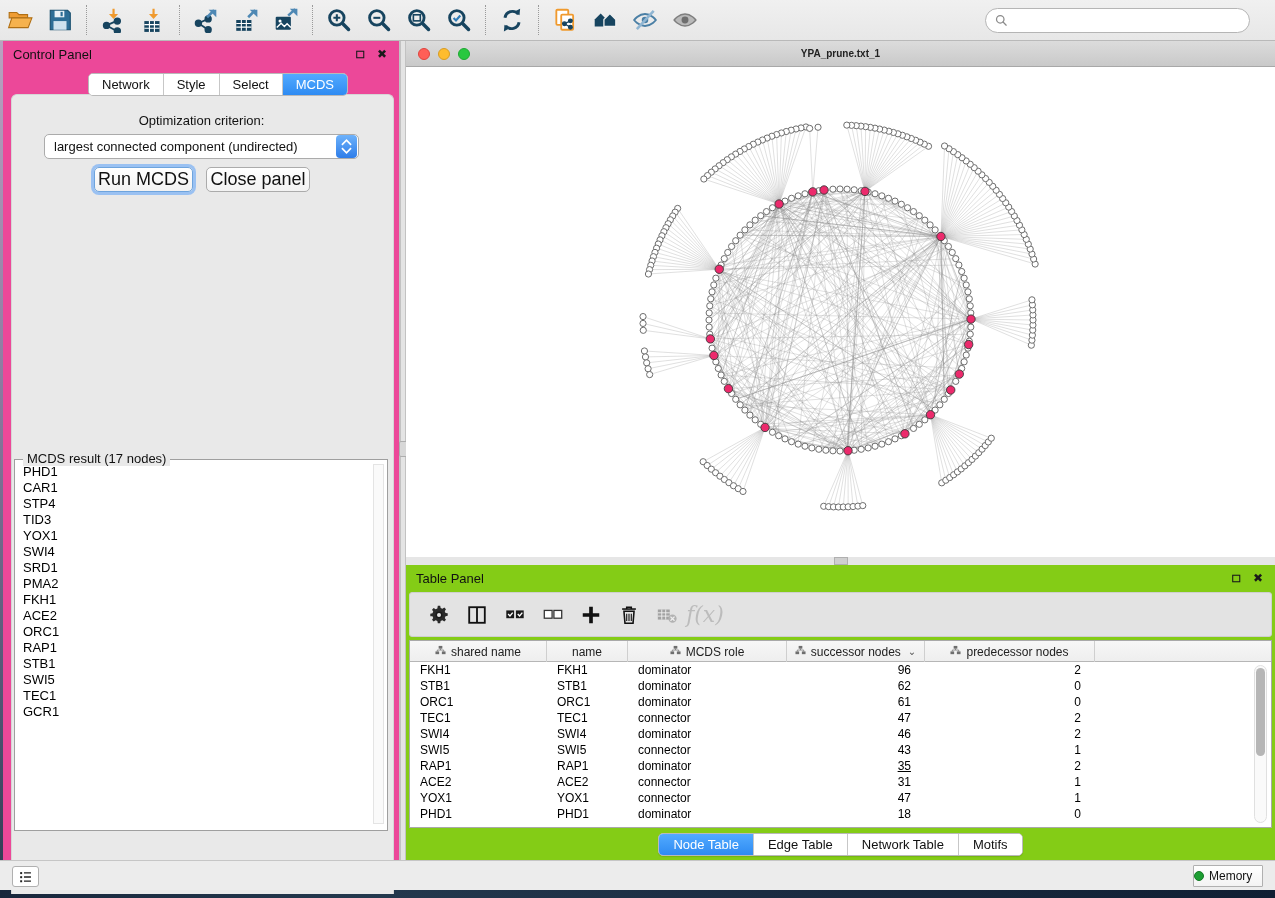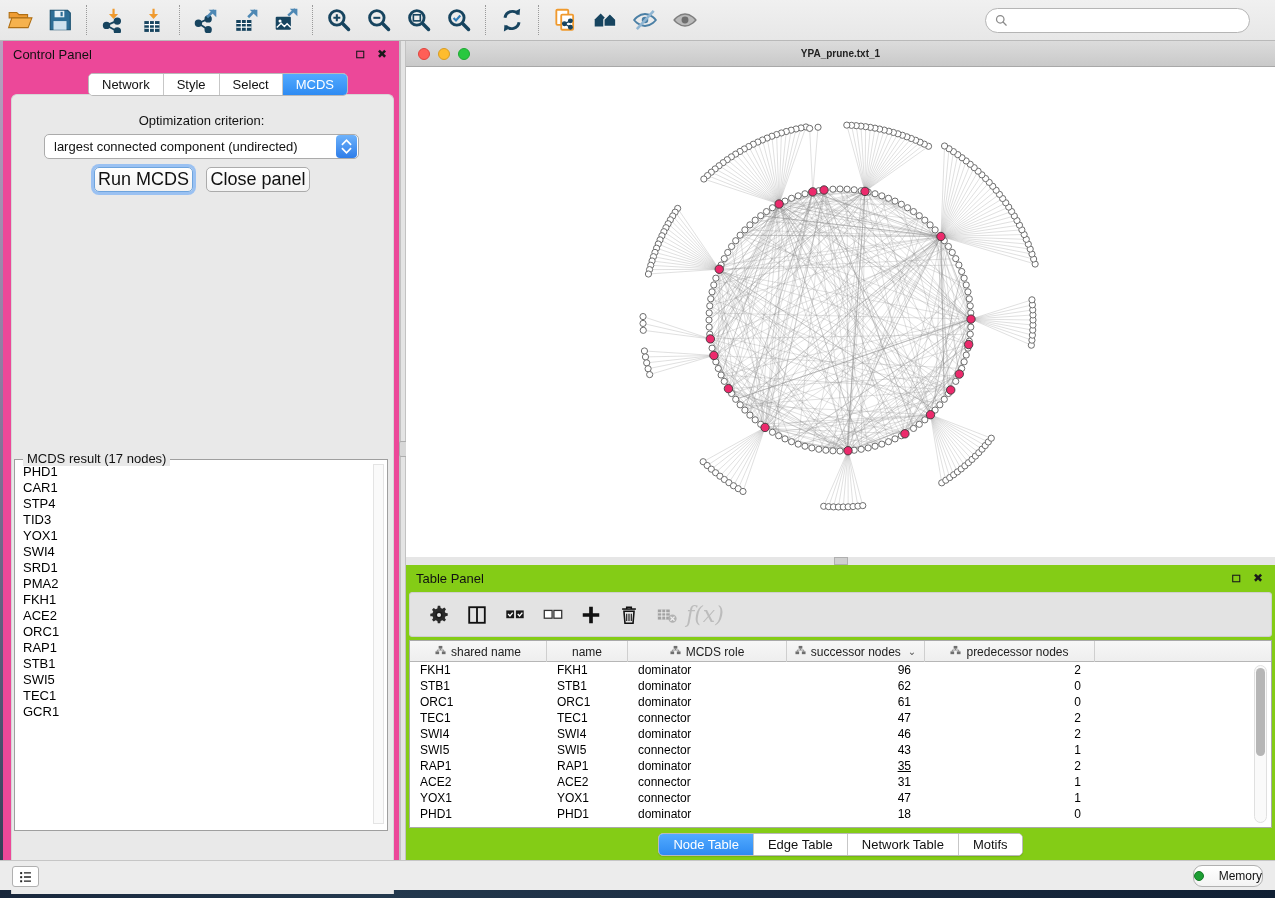--- a/index.html
+++ b/index.html
@@ -99,21 +99,21 @@
   .bt-tab { padding:3px 14px; font-size:13px; color:#111; background:#fff; border-right:1px solid #c7c7c7; }
   .bt-tab:last-child { border-right:none; }
   .bt-tab.active { background:linear-gradient(#52aaff,#2e8bf2); color:#fff; }
 
   
   .status-bar { position:absolute; left:0; top:860px; width:1275px; height:30px; background:#ececec; border-top:1px solid #c6c6c6; }
   .list-btn { position:absolute; left:12px; top:5px; width:27px; height:21px; background:#fff; border:1px solid #b0b0b0; border-radius:3px;
     display:flex; align-items:center; justify-content:center; }
   .list-btn svg { width:16px; height:14px; }
   .memory-btn { position:absolute; right:12px; top:4px; width:70px; height:22px; background:linear-gradient(#fff,#f3f3f3);
-    border:1px solid #b0b0b0; border-radius:9px; display:flex; align-items:center; justify-content:space-between; gap:5px; font-size:12px; color:#111; }
+    border:1px solid #b0b0b0; border-radius:1px; display:flex; align-items:center; justify-content:flex-start; gap:5px; font-size:12px; color:#111; }
   .memdot { width:10px; height:10px; border-radius:50%; background:#1d9e33; border:1px solid #157a26; }
 </style>
 </head>
 <body>
 
 <div class="toolbar" id="main-toolbar">
   <div class="tb-icon">
       <svg viewBox="0 0 24 24">
         <path fill="#ef9c33" stroke="#b06f14" d="M2 5h7l2 2h8v3H2z"></path>
         <path fill="#f6b24e" stroke="#b06f14" d="M4.5 10h18.5l-3.5 9H1.5z"></path>

